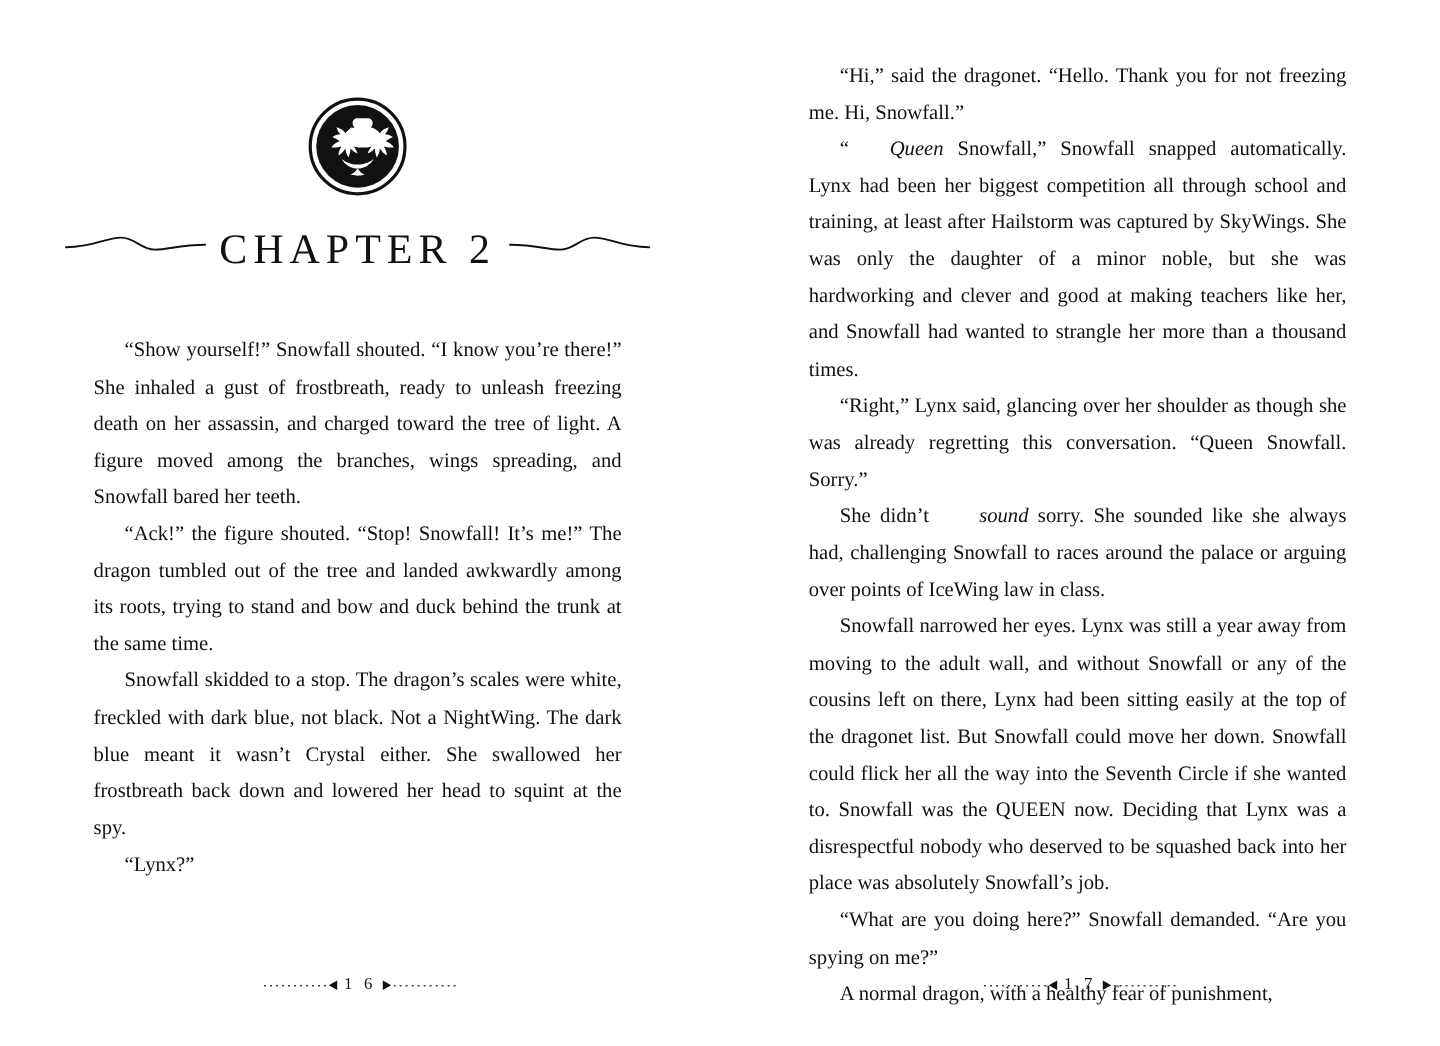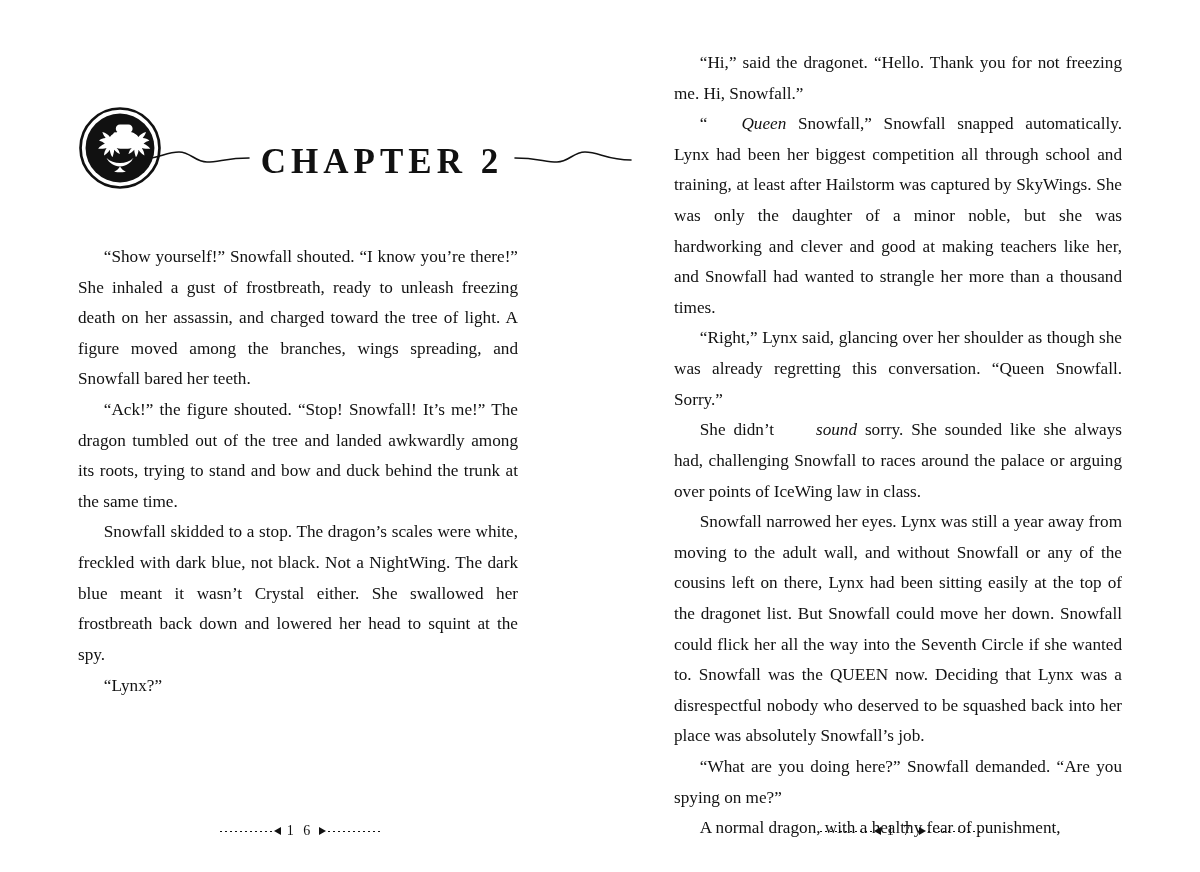--- a/index.html
+++ b/index.html
@@ -24,25 +24,24 @@
     position: relative;
     width: 600px;
     height: 872px;
     box-sizing: border-box;
   }
   .page-left { padding: 0 82px 0 78px; }
   .page-right { padding: 0 78px 0 74px; }
 
   
   .opener {
-    padding-top: 106px;
-    display: flex;
-    flex-direction: row;
-    align-items: center;
-    font-weight: bold;
+    padding-top: 80px;
+    display: flex;
+    flex-direction: column;
+    align-items: center;
   }
   .emblem {
     width: 84px;
     height: 84px;
   }
   .chapter-line {
     margin-top: 26px;
     display: flex;
     align-items: center;
     justify-content: center;
@@ -81,21 +80,21 @@
   }
   .body-text p.italic {
     font-style: italic;
     text-indent: 0;
   }
   em { font-style: italic; margin-left: 34px; }
 
   
   .folio {
     position: absolute;
-    bottom: 34px;
+    bottom: 44px;
     left: 0;
     width: 100%;
     display: flex;
     align-items: center;
     justify-content: center;
   }
   .folio-num {
     font-size: 14px;
     letter-spacing: 3px;
     padding: 0 6px;

